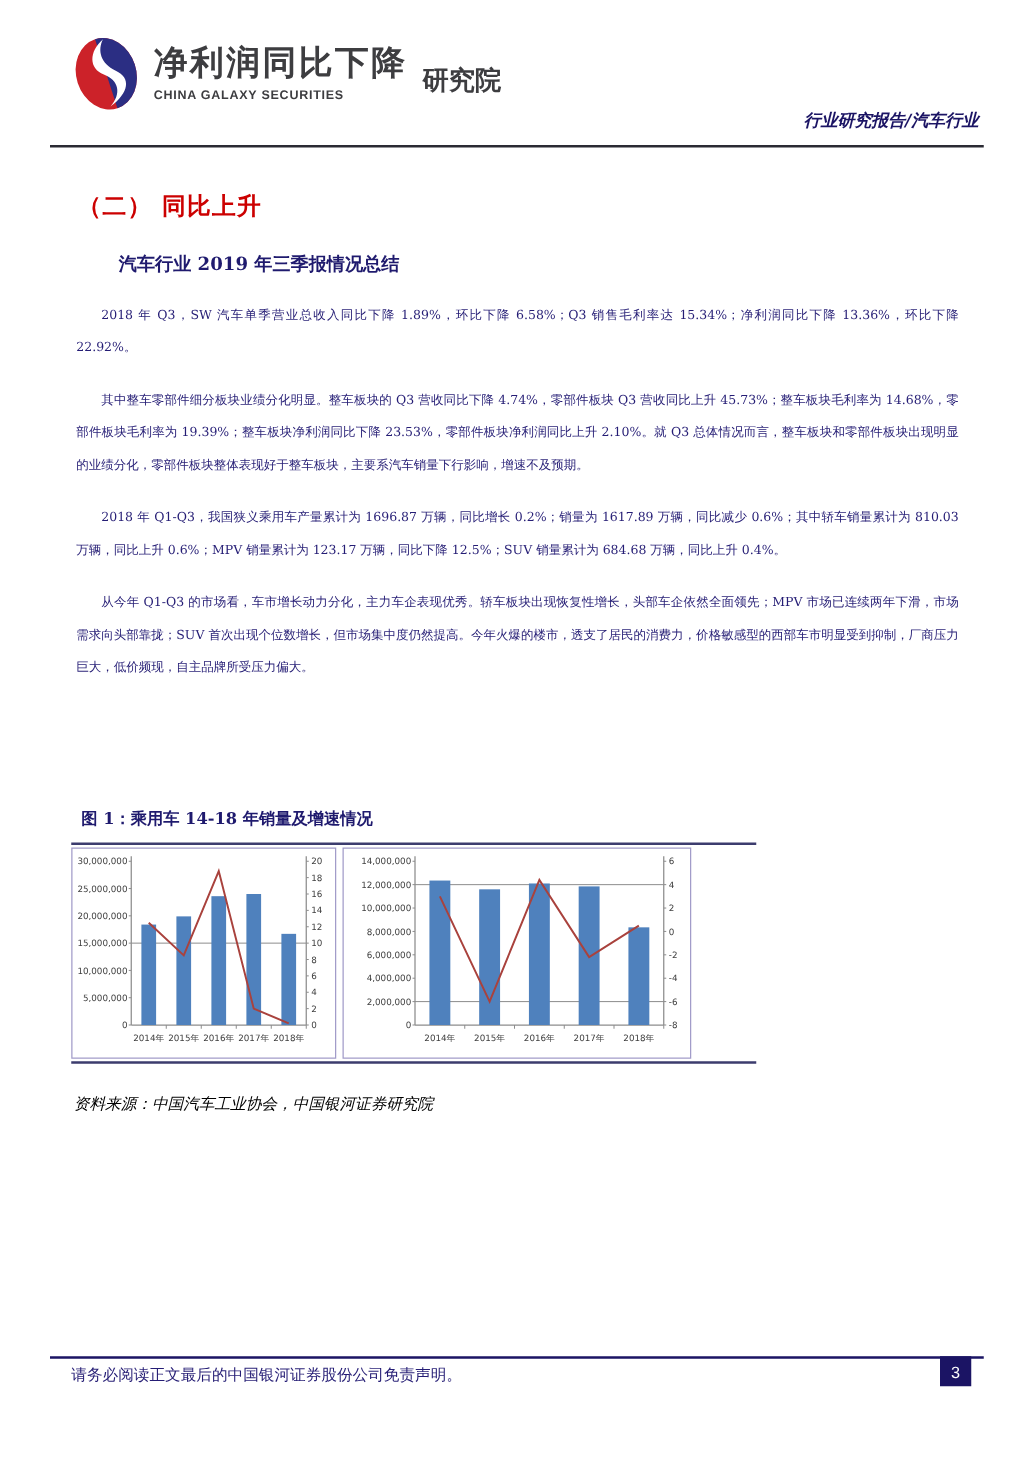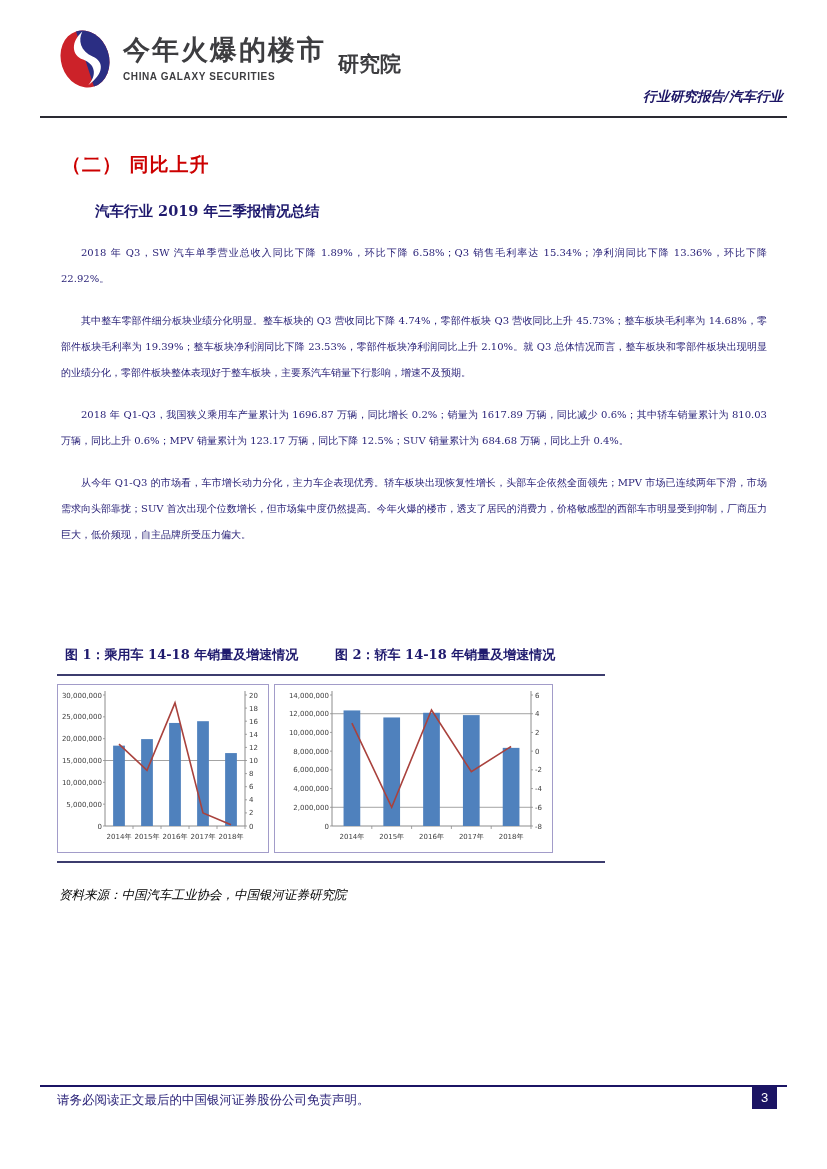--- a/index.html
+++ b/index.html
@@ -27,21 +27,21 @@
   .body-copy { position:absolute; top:240px; left:61px; width:706px; color:#251d75;
     font-size:10px; line-height:26px; text-align:justify; }
   .body-copy p { text-indent:2em; margin-bottom:16px; }
   
   .figures-block { position:absolute; top:644px; left:57px; width:548px; }
   .fig-titles { position:relative; height:30px; }
   .fig-title { position:absolute; top:2px; font-size:13px; font-weight:bold; color:#1f1a6e; white-space:nowrap; }
   .fig-title.t1 { left:8px; }
   .fig-title.t2 { left:278px; }
   .charts-row { border-top:2px solid #3c3c6e; border-bottom:2px solid #3c3c6e;
-    padding:8px 0; display:flex; gap:5px; background:#fff; }
+    padding:2px 0; display:flex; gap:5px; background:#fff; }
   .chart-box { border:1px solid #a29cc9; background:#fff; height:169px; }
   .chart-box.c1 { width:212px; }
   .chart-box.c2 { width:279px; }
   .axis-label { font-family:"DejaVu Sans","Liberation Sans",sans-serif; fill:#404040; }
   .source-note { margin-top:24px; margin-left:2px; font-size:12.5px; font-style:italic; color:#000000; }
   
   .footer-rule { position:absolute; top:1085px; left:40px; right:40px; height:2px; background:#1b1464; }
   .footer-text { position:absolute; top:1092px; left:57px; font-size:12.5px; color:#251d75; }
   .page-box { position:absolute; top:1085px; left:752px; width:25px; height:24px; background:#1b1464;
     color:#ffffff; font-size:13px; display:flex; align-items:center; justify-content:center;
@@ -54,42 +54,41 @@
 
   <div class="logo-row">
     <svg class="logo-mark" width="56" height="66" viewBox="0 0 56 66">
       <g transform="rotate(-18 28 33)">
         <ellipse cx="28" cy="33" rx="24" ry="29" fill="#cc2229"></ellipse>
         <path d="M28,4 A24,29 0 0 1 28,62 Z" fill="#2b2e83"></path>
         <path d="M34,6 C20,12 16,25 26,33 C36,41 35,52 23,59 C41,53 46,42 36,33 C26,24 27,13 34,6 Z" fill="#ffffff"></path>
       </g>
     </svg>
     <div class="logo-text">
-      <div class="logo-cn">今年火爆的楼市</div>
+      <div class="logo-cn">净利润同比下降</div>
       <div class="logo-en">CHINA GALAXY SECURITIES</div>
     </div>
     <div class="logo-suffix">研究院</div>
   </div>
   <div class="report-type">行业研究报告/汽车行业</div>
   <div class="header-rule"></div>
 
   <div class="section-heading">（二） 同比上升</div>
   <div class="sub-heading">汽车行业 2019 年三季报情况总结</div>
 
   <div class="body-copy">
     <p>2018 年 Q3，SW 汽车单季营业总收入同比下降 1.89%，环比下降 6.58%；Q3 销售毛利率达 15.34%；净利润同比下降 13.36%，环比下降 22.92%。</p>
     <p>其中整车零部件细分板块业绩分化明显。整车板块的 Q3 营收同比下降 4.74%，零部件板块 Q3 营收同比上升 45.73%；整车板块毛利率为 14.68%，零部件板块毛利率为 19.39%；整车板块净利润同比下降 23.53%，零部件板块净利润同比上升 2.10%。就 Q3 总体情况而言，整车板块和零部件板块出现明显的业绩分化，零部件板块整体表现好于整车板块，主要系汽车销量下行影响，增速不及预期。</p>
     <p>2018 年 Q1-Q3，我国狭义乘用车产量累计为 1696.87 万辆，同比增长 0.2%；销量为 1617.89 万辆，同比减少 0.6%；其中轿车销量累计为 810.03 万辆，同比上升 0.6%；MPV 销量累计为 123.17 万辆，同比下降 12.5%；SUV 销量累计为 684.68 万辆，同比上升 0.4%。</p>
     <p>从今年 Q1-Q3 的市场看，车市增长动力分化，主力车企表现优秀。轿车板块出现恢复性增长，头部车企依然全面领先；MPV 市场已连续两年下滑，市场需求向头部靠拢；SUV 首次出现个位数增长，但市场集中度仍然提高。今年火爆的楼市，透支了居民的消费力，价格敏感型的西部车市明显受到抑制，厂商压力巨大，低价频现，自主品牌所受压力偏大。</p>
   </div>
 
   <div class="figures-block">
     <div class="fig-titles">
       <div class="fig-title t1">图 1：乘用车 14-18 年销量及增速情况</div>
-      <div class="fig-title t2">图 2：轿车 14-18 年销量及增速情况</div>
     </div>
     <div class="charts-row">
       <div class="chart-box c1" id="chart1"><svg width="210" height="167">
             <line x1="47" y1="75.5" x2="187" y2="75.5" stroke="#8c8c8c" stroke-width="0.8"></line>
             <line x1="47" y1="6" x2="47" y2="141" stroke="#8c8c8c" stroke-width="1"></line>
             <line x1="187" y1="6" x2="187" y2="141" stroke="#8c8c8c" stroke-width="1"></line>
             <line x1="47" y1="141" x2="187" y2="141" stroke="#8c8c8c" stroke-width="1"></line>
             <text x="44" y="12.5" text-anchor="end" font-size="7" class="axis-label">30,000,000</text>
             <line x1="45" y1="10" x2="47" y2="10" stroke="#8c8c8c" stroke-width="0.8"></line>
             <text x="44" y="34.33333333333333" text-anchor="end" font-size="7" class="axis-label">25,000,000</text>

